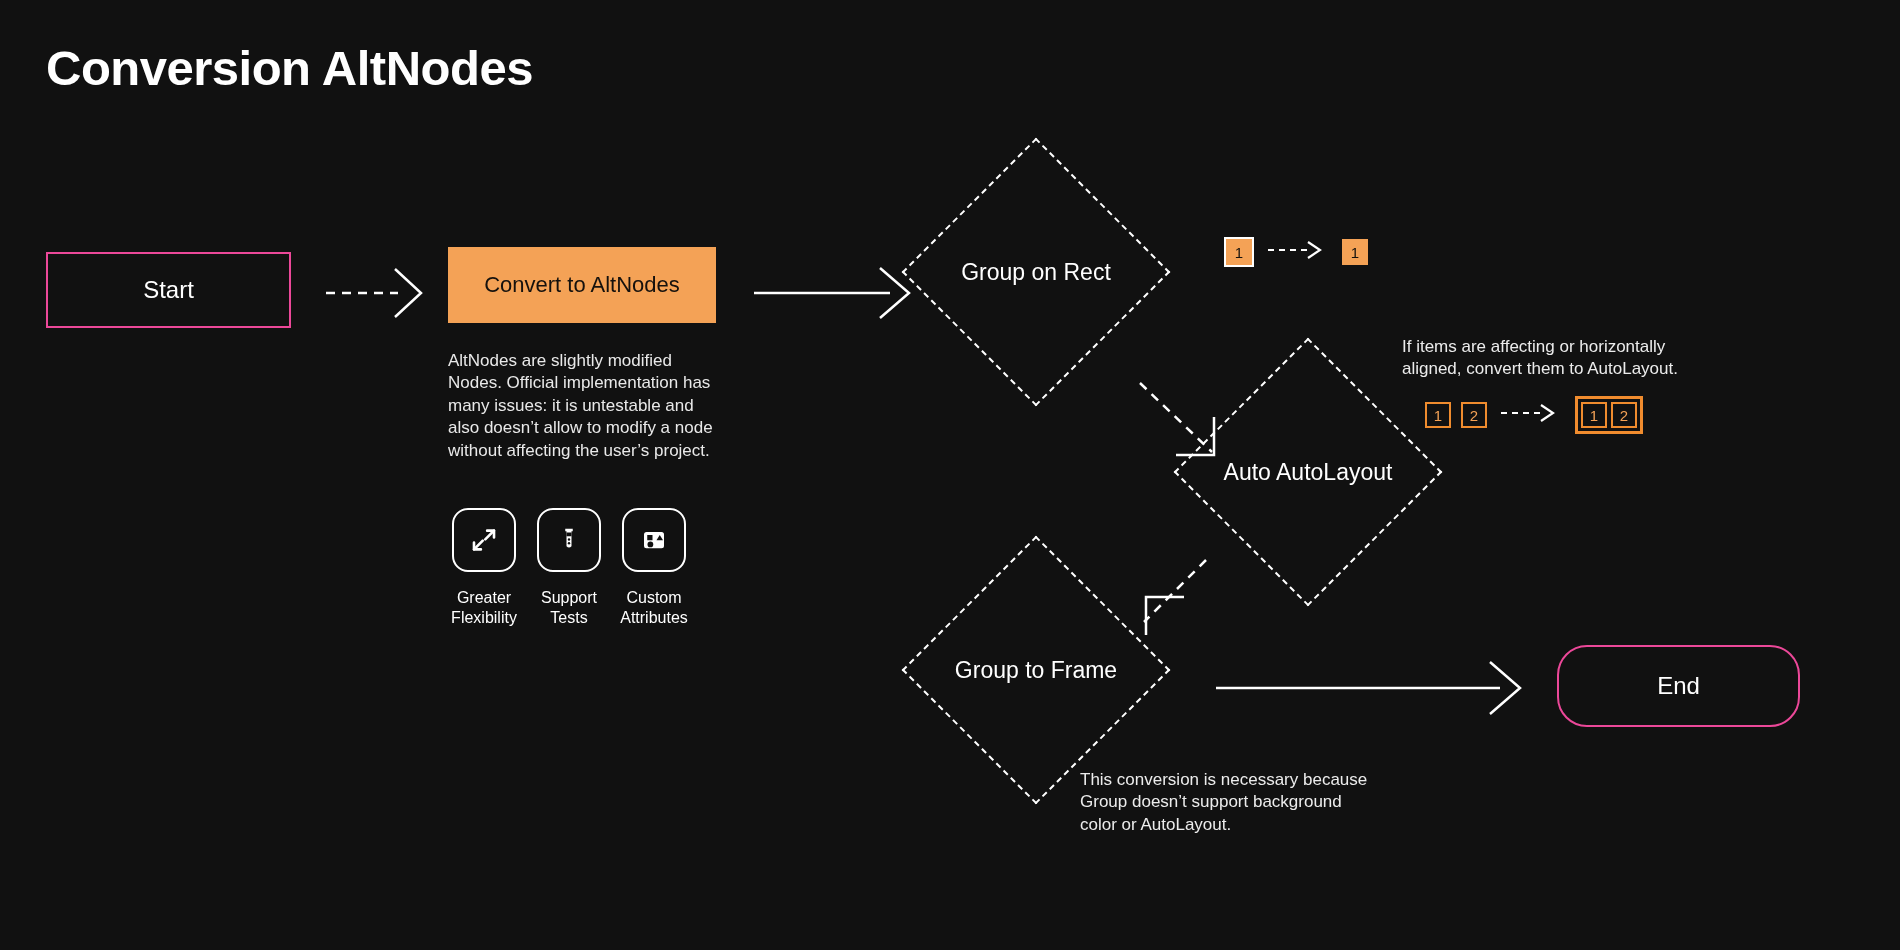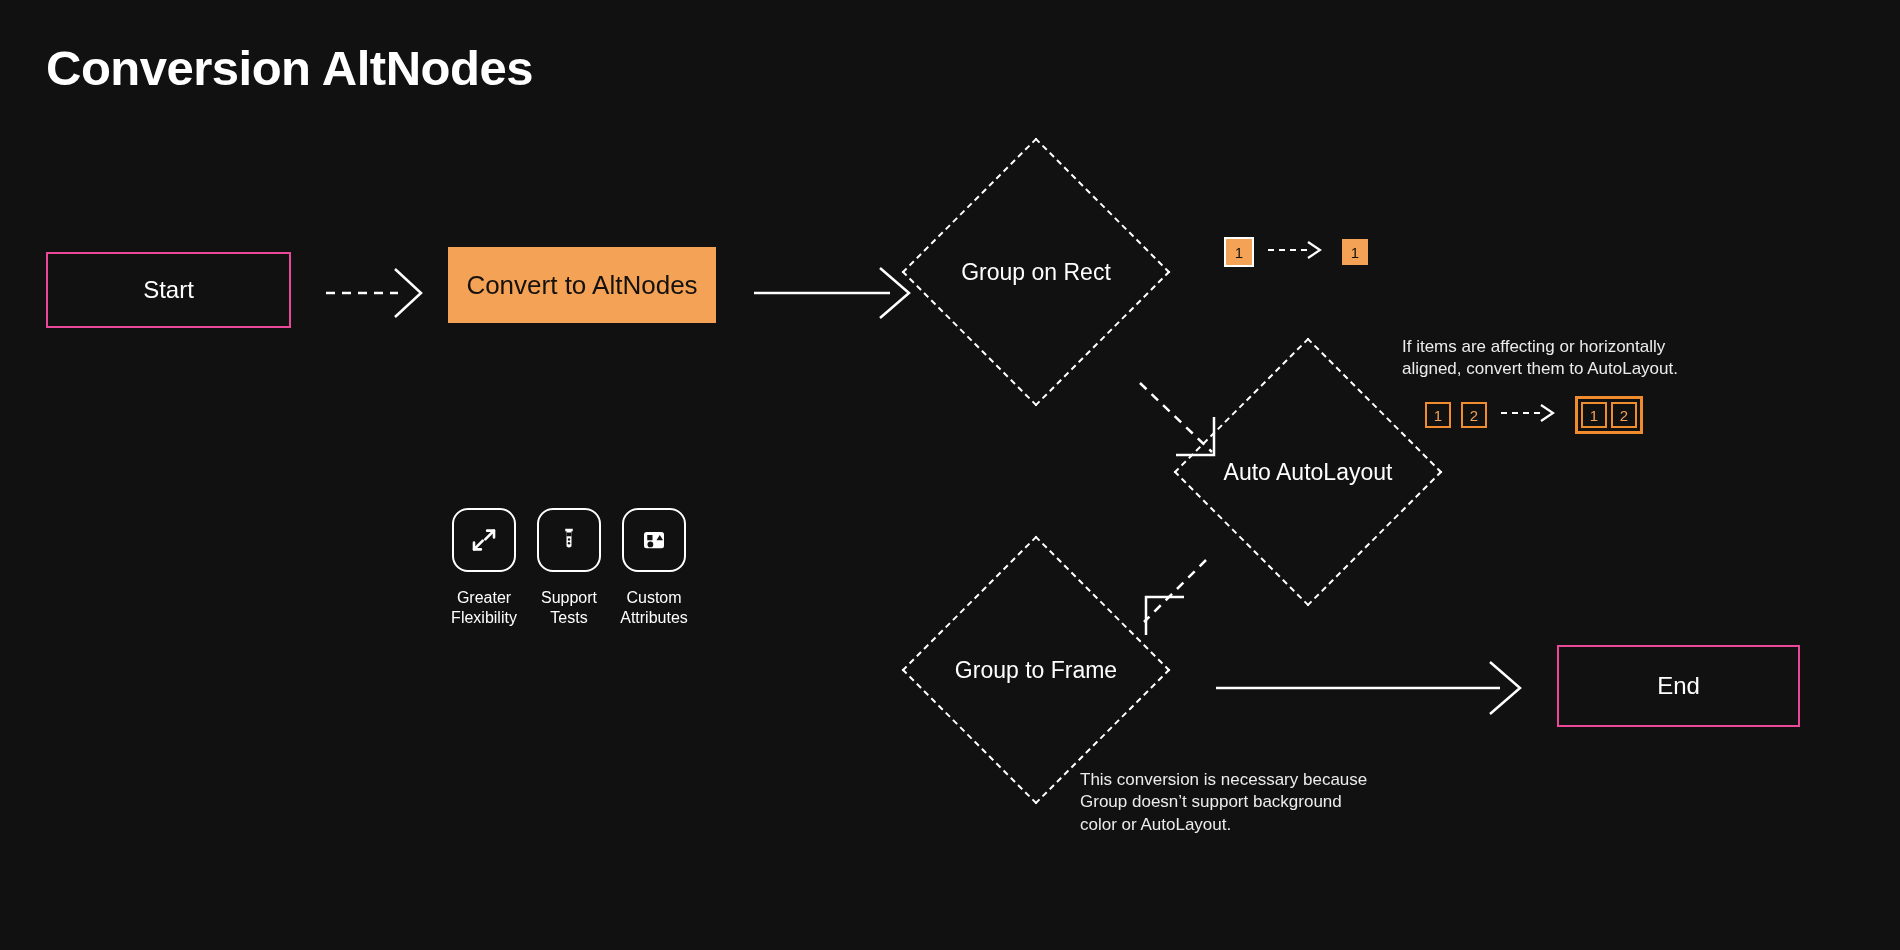--- a/index.html
+++ b/index.html
@@ -18,29 +18,29 @@
   }
 
   
   .term-box {
     position: absolute; border: 2px solid #ec4899;
     background: transparent; display: flex;
     align-items: center; justify-content: center;
     color: #ffffff; font-size: 24px; font-weight: 400;
   }
   #start-box { left: 46px; top: 252px; width: 245px; height: 76px; }
-  #end-box   { left: 1557px; top: 645px; width: 243px; height: 82px; }
+  #end-box   { left: 1557px; top: 645px; width: 243px; height: 82px; border-radius: 30px; }
 
   
   .process-box {
     position: absolute; left: 448px; top: 247px;
     width: 268px; height: 76px;
     background: #F4A256; display: flex;
     align-items: center; justify-content: center;
-    color: #15110d; font-size: 26px; font-weight: 500;
+    color: #15110d; font-size: 22px; font-weight: 500;
   }
 
   
   .desc-para {
     position: absolute; left: 448px; top: 350px; width: 270px;
     color: #e9e9e9; font-size: 17px; line-height: 1.32;
   }
 
   
   .features {
@@ -139,20 +139,21 @@
   </svg>
 
   <div class="term-box" id="start-box">
     <span>Start</span>
   </div>
 
   <div class="process-box">
     <span>Convert to AltNodes</span>
   </div>
 
+  <div class="desc-para">AltNodes are slightly modified Nodes. Official implementation has many issues: it is untestable and also doesn’t allow to modify a node without affecting the user’s project.</div>
 
   <div class="features">
 
     <div class="feature">
       <div class="feature-badge">
         <svg width="30" height="30" viewBox="0 0 24 24" fill="none" stroke="#ffffff" stroke-width="2.1" stroke-linecap="round" stroke-linejoin="round">
           <polyline points="14.5,4.5 20,4.5 20,10"></polyline>
           <line x1="20" y1="4.5" x2="13" y2="11.5"></line>
           <polyline points="9.5,19.5 4,19.5 4,14"></polyline>
           <line x1="4" y1="19.5" x2="11" y2="12.5"></line>

